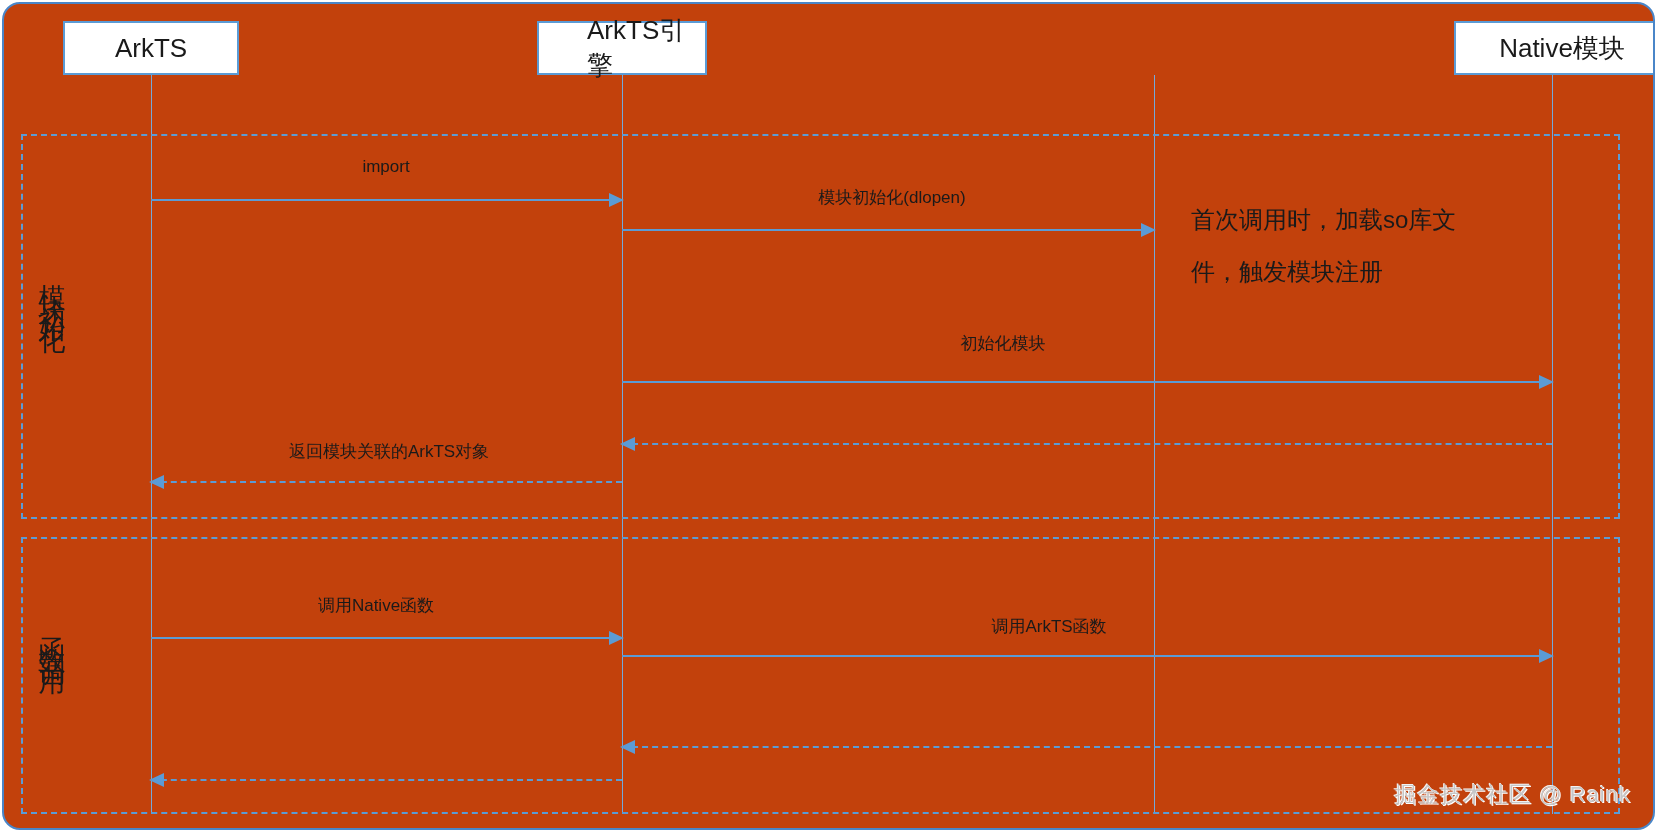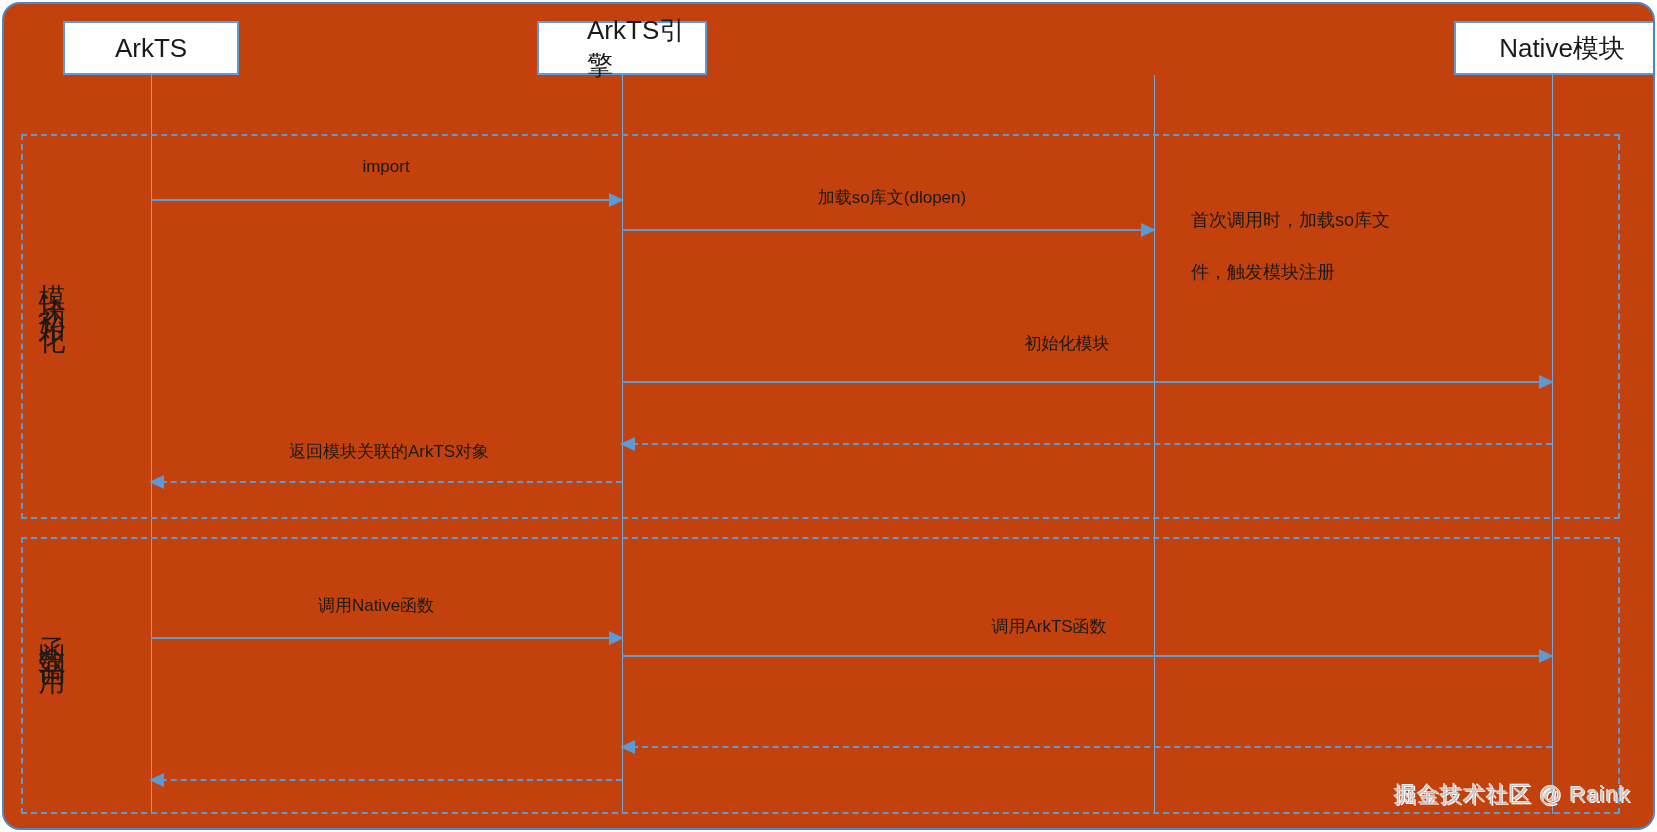--- a/index.html
+++ b/index.html
@@ -19,21 +19,21 @@
   .frame-label{position:absolute;writing-mode:vertical-rl;text-orientation:upright;
          letter-spacing:11px;font-size:27px;font-weight:500;z-index:2;}
   .msg-label{position:absolute;transform:translateX(-50%);white-space:nowrap;
          font-size:17px;z-index:2;}
   .msg-arrow{position:absolute;height:0;border-top:2px solid var(--line);z-index:1;}
   .msg-arrow.dashed{border-top:2px dashed var(--line);}
   .head{position:absolute;width:0;height:0;top:-8px;
         border-top:7px solid transparent;border-bottom:7px solid transparent;}
   .head.right{right:-2px;border-left:15px solid var(--line);}
   .head.left{left:-2px;border-right:15px solid var(--line);}
-  .note{position:absolute;font-size:18px;line-height:52px;z-index:2;}
+  .note{position:absolute;font-size:24px;line-height:52px;z-index:2;}
   .watermark{position:absolute;font-size:22px;color:var(--watermark);
         text-shadow:1px 1px 0 #ffffff,-1px -1px 0 #f2f2f2;letter-spacing:1px;
         white-space:nowrap;z-index:4;}
 </style>
 </head>
 <body>
 
 <div id="canvas">
 
   <div class="actor" style="left:59px;width:176px;">
@@ -55,31 +55,31 @@
   <div class="frame-label" style="left:30px;top:258px;height:210px;">模块初始化</div>
 
   <div class="frame" style="left:17px;top:533px;width:1599px;height:277px;"></div>
   <div class="frame-label" style="left:30px;top:612px;height:170px;">函数调用</div>
 
   <div class="msg-label" style="left:382px;top:153px;">import</div>
   <div class="msg-arrow" style="left:147px;top:195px;width:471px;">
       <div class="head right"></div>
     </div>
 
-  <div class="msg-label" style="left:888px;top:182px;">加载so库文(dlopen)</div>
+  <div class="msg-label" style="left:888px;top:182px;">模块初始化(dlopen)</div>
   <div class="msg-arrow" style="left:618px;top:225px;width:532px;">
       <div class="head right"></div>
     </div>
 
   <div class="note" style="left:1187px;top:190px;">
     <div>首次调用时，加载so库文</div>
     <div>件，触发模块注册</div>
   </div>
 
-  <div class="msg-label" style="left:1063px;top:328px;">初始化模块</div>
+  <div class="msg-label" style="left:999px;top:328px;">初始化模块</div>
   <div class="msg-arrow" style="left:618px;top:377px;width:930px;">
       <div class="head right"></div>
     </div>
 
   <div class="msg-arrow dashed" style="left:618px;top:439px;width:930px;">
       <div class="head left"></div>
     </div>
 
   <div class="msg-label" style="left:385px;top:436px;">返回模块关联的ArkTS对象</div>
   <div class="msg-arrow dashed" style="left:147px;top:477px;width:471px;">

